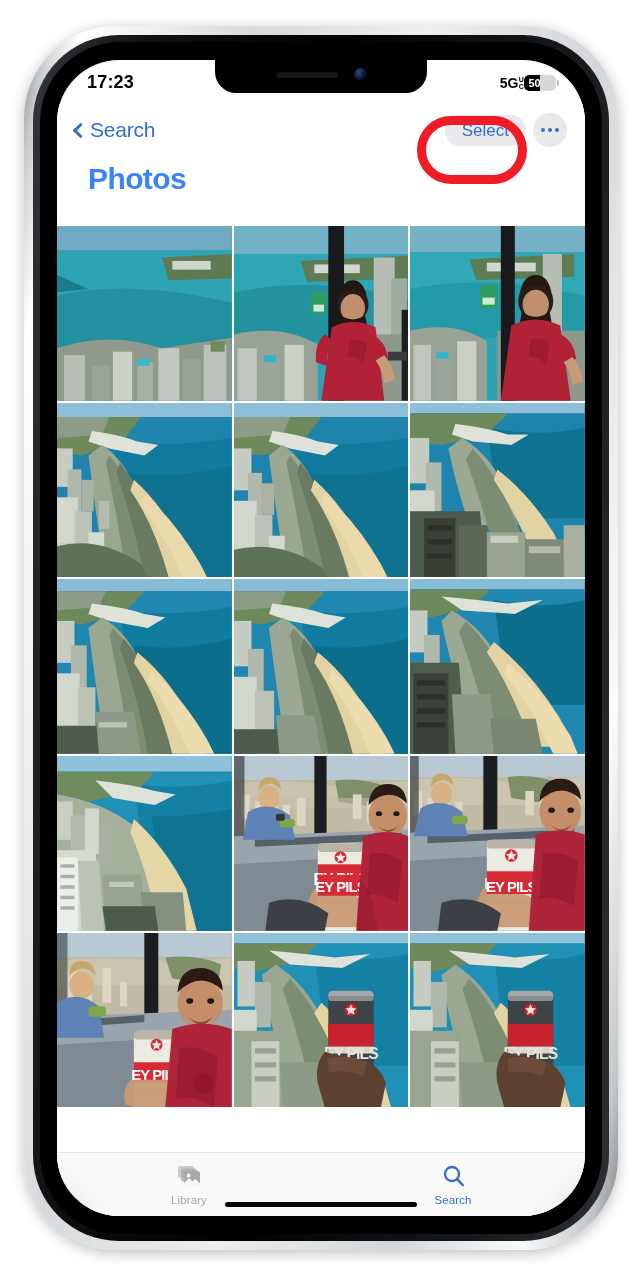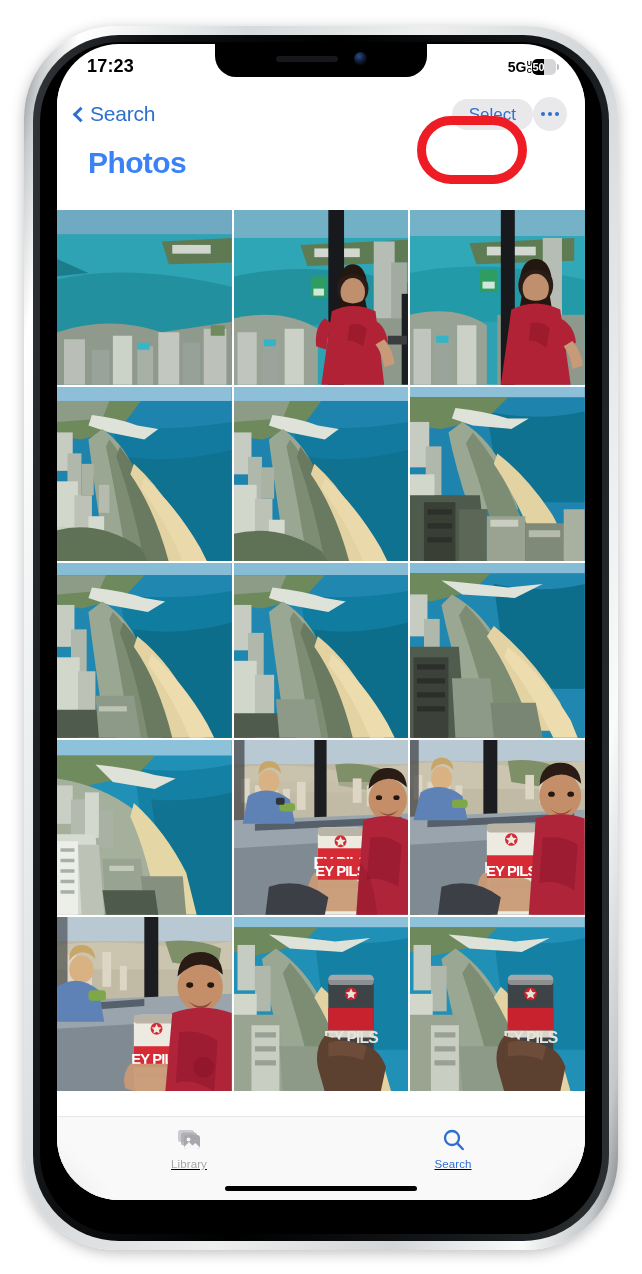--- a/index.html
+++ b/index.html
@@ -37,21 +37,21 @@
   }
   .phone-bezel {
     position: absolute;
     left: 40px; top: 42px;
     width: 562px; height: 1192px;
     border-radius: 80px;
     background: #000000;
   }
   .screen {
     position: absolute;
-    left: 57px; top: 44px;
+    left: 57px; top: 60px;
     width: 528px; height: 1156px;
     border-radius: 62px;
     background: #ffffff;
     overflow: hidden;
   }
 
   
   .btn-mute {
     position: absolute; left: 20px; top: 196px;
     width: 6px; height: 34px; border-radius: 3px;
@@ -113,21 +113,21 @@
     display: flex; align-items: flex-start;
     font-size: 14px; font-weight: bold; letter-spacing: -0.2px;
   }
   .sb-net-sub {
     display: flex; flex-direction: column;
     font-size: 7px; font-weight: bold; line-height: 7px;
     margin-left: 0.5px; margin-top: 1px;
   }
   .battery {
     position: relative;
-    width: 24px; height: 16px;
+    width: 32px; height: 16px;
     border-radius: 5px;
     background: #d6d6d8;
     overflow: hidden;
     display: flex; align-items: center;
   }
   .battery-fill {
     position: absolute; left: 0; top: 0; bottom: 0;
     width: 52%;
     background: #000;
     border-radius: 5px 0 0 5px;
@@ -164,21 +164,21 @@
   }
   .chev {
     width: 11px; height: 11px;
     border-left: 3px solid #2f6fd0;
     border-bottom: 3px solid #2f6fd0;
     transform: rotate(45deg);
     margin-left: 4px;
   }
   .back-label { font-size: 21px; letter-spacing: -0.2px; }
 
-  .nav-right { margin-left: auto; display: flex; align-items: center; }
+  .nav-right { margin-left: auto; display: flex; align-items: center; gap: 7px; }
   .select-btn {
     background: #e9e9ec;
     color: #2f6fd0;
     font-size: 17px;
     padding: 7px 17px;
     border-radius: 17px;
     cursor: pointer;
     line-height: 1;
   }
   .more-btn {
@@ -220,27 +220,26 @@
     width: 100%;
     aspect-ratio: 1 / 1;
     overflow: hidden;
     background: #9ec7d8;
     cursor: pointer;
   }
   .cell > svg { display: block; width: 100%; height: 100%; }
 
   
   .tabbar {
-    position: absolute; left: 0; right: 0; bottom: 0; height: 84px;
+    position: absolute; left: 0; right: 0; bottom: 0; height: 64px;
     background: rgba(249,249,250,0.93);
     backdrop-filter: blur(12px);
     display: flex;
     z-index: 25;
     border-top: 0.5px solid rgba(0,0,0,0.07);
-    text-decoration: underline;
   }
   .tab {
     flex: 1;
     display: flex; flex-direction: column;
     align-items: center; justify-content: flex-start;
     padding-top: 9px; gap: 4px;
     cursor: pointer;
   }
   .tab-icon { width: 30px; height: 28px; display: flex; align-items: center; justify-content: center; }
   .tab-label { font-size: 11.5px; color: #a7a7ac; letter-spacing: 0.1px; }

